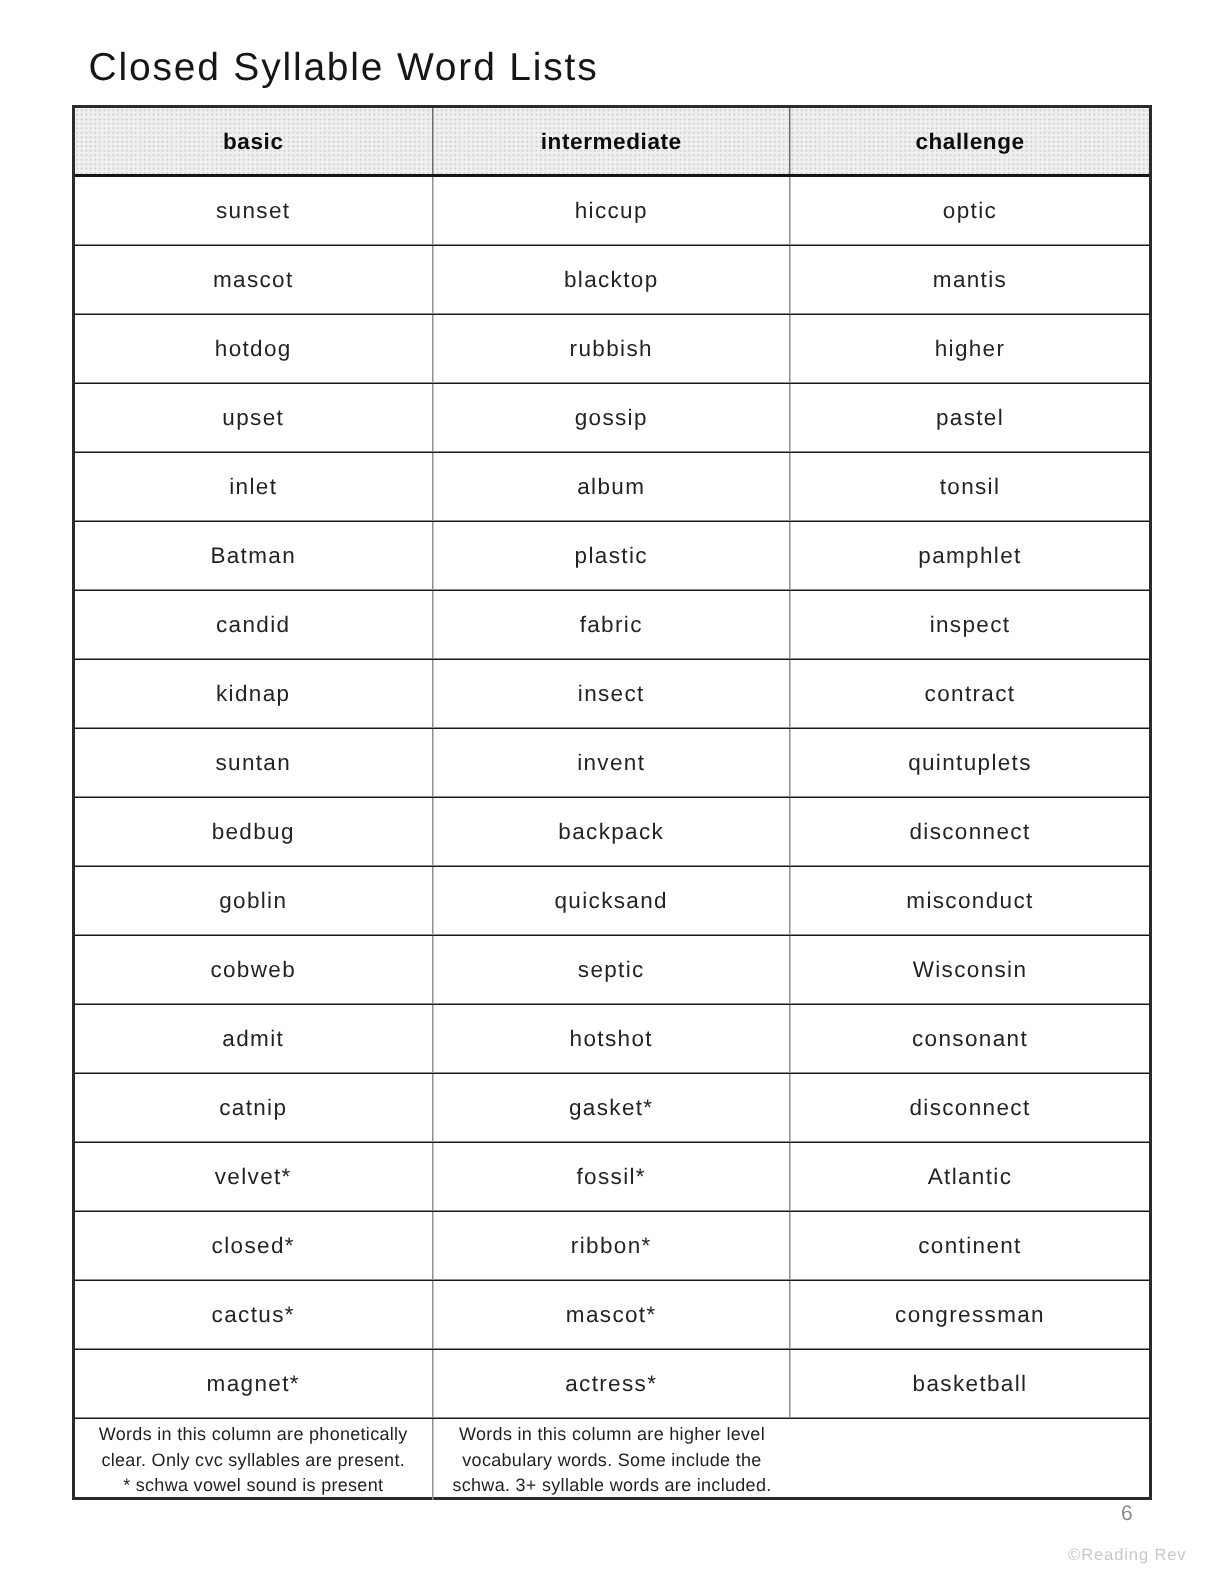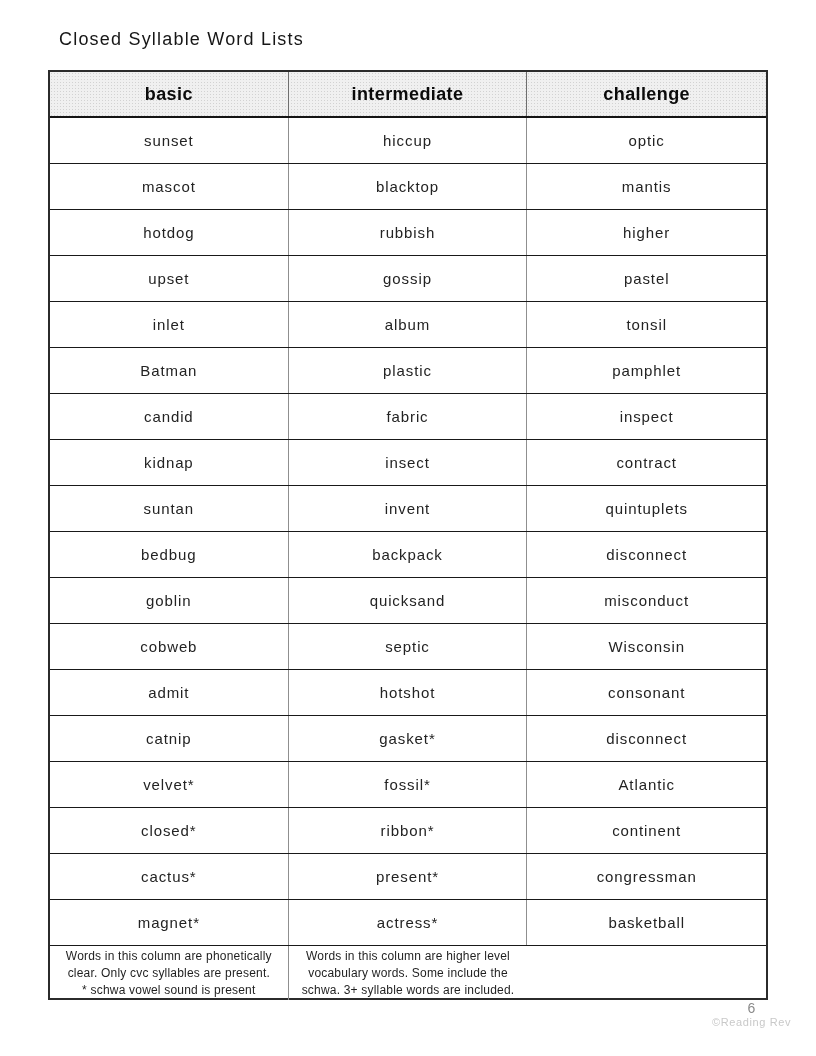--- a/index.html
+++ b/index.html
@@ -11,21 +11,21 @@
     width: 816px;
     height: 1056px;
     background: #ffffff;
     overflow: hidden;
   }
 
   .page-title {
     position: absolute;
     left: 59px;
     top: 29px;
-    font-size: 18px;
+    font-size: 26px;
     font-weight: 400;
     color: #161616;
     letter-spacing: 1.2px;
   }
 
   .word-table {
     position: absolute;
     left: 48px;
     top: 70px;
     width: 720px;
@@ -48,21 +48,21 @@
   .cell:last-child { border-right: none; }
 
   .header-row {
     height: 46px;
     background-color: #f0f0f0;
     background-image: radial-gradient(#d2d2d2 0.7px, transparent 0.7px);
     background-size: 3px 3px;
     border-bottom: 2px solid #141414;
   }
   .header-row .cell {
-    font-size: 18px;
+    font-size: 15px;
     font-weight: 700;
     color: #0b0b0b;
     letter-spacing: 0.4px;
     border-right: 1px solid #6e6e6e;
   }
   .header-row .cell:last-child { border-right: none; }
 
   .data-row {
     height: 46px;
     border-bottom: 1.5px solid #191919;
@@ -94,21 +94,21 @@
   }
   .page-number {
     font-size: 14px;
     color: #8a8a8a;
     letter-spacing: 0.5px;
   }
   .copyright {
     font-size: 11px;
     color: #c9c9c9;
     letter-spacing: 0.6px;
-    margin-top: 0px;
+    margin-top: 15px;
   }
 </style>
 </head>
 <body>
 
 <div class="page">
 
   <h1 class="page-title">Closed Syllable Word Lists</h1>
 
   <div class="word-table">
@@ -194,21 +194,21 @@
       <div class="cell">fossil*</div>
       <div class="cell">Atlantic</div>
     </div>
     <div class="row data-row">
       <div class="cell">closed*</div>
       <div class="cell">ribbon*</div>
       <div class="cell">continent</div>
     </div>
     <div class="row data-row">
       <div class="cell">cactus*</div>
-      <div class="cell">present*</div>
+      <div class="cell">mascot*</div>
       <div class="cell">congressman</div>
     </div>
     <div class="row data-row">
       <div class="cell">magnet*</div>
       <div class="cell">actress*</div>
       <div class="cell">basketball</div>
     </div>
 
     <div class="row footnote-row">
       <div class="cell">

